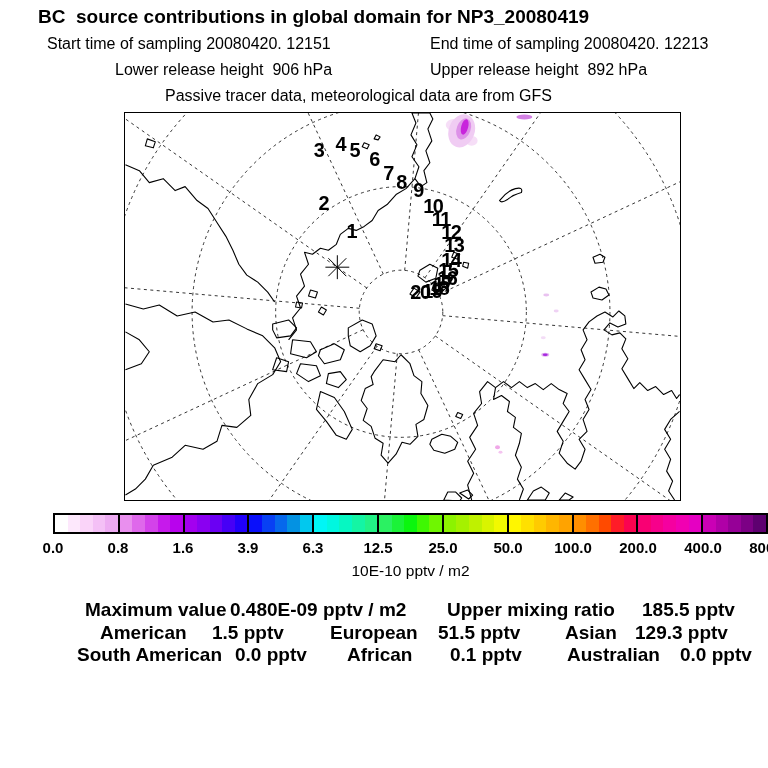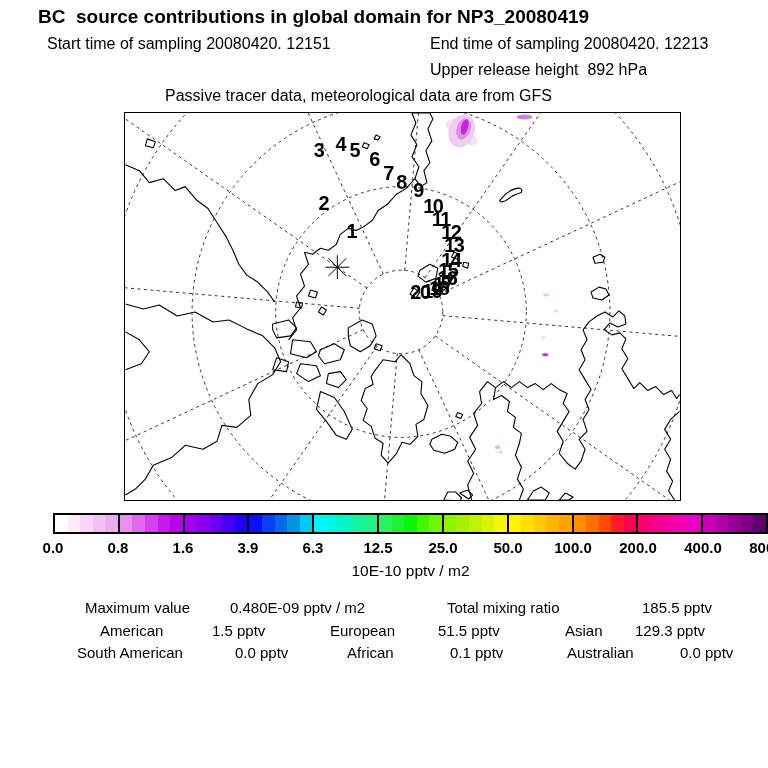--- a/index.html
+++ b/index.html
@@ -15,30 +15,31 @@
             letter-spacing:-1.5px;fill:#000;text-anchor:middle;}
   .cbar{position:absolute;left:33px;top:513px;width:715px;height:21px;
         border:2px solid #000;box-sizing:border-box;display:flex;background:#fff;}
   .cb-seg{flex:1;display:flex;border-left:2px solid #000;}
   .cb-seg:first-child{border-left:none;}
   .cb-cell{flex:1;}
   .cb-ticks{position:absolute;left:0;top:539px;width:638px;height:20px;}
   .cb-tick{position:absolute;transform:translateX(-50%);font-size:15px;font-weight:bold;white-space:nowrap;}
   .cb-unit{position:absolute;left:33px;top:562px;width:715px;text-align:center;
            font-size:15.5px;font-weight:normal;}
-  .stat{position:absolute;font-size:15px;white-space:pre;}
+  .stat{position:absolute;font-size:19px;white-space:pre;font-weight:bold;}
 </style>
 </head>
 <body>
 
 <div class="page">
 
   <div class="abs title" style="left:18px;top:6px;">BC  source contributions in global domain for NP3_20080419</div>
   <div class="abs hline" style="left:27px;top:35px;">Start time of sampling 20080420. 12151</div>
   <div class="abs hline" style="left:410px;top:35px;">End time of sampling 20080420. 12213</div>
+  <div class="abs hline" style="left:95px;top:61px;">Lower release height  906 hPa</div>
   <div class="abs hline" style="left:410px;top:61px;">Upper release height  892 hPa</div>
   <div class="abs hline" style="left:145px;top:87px;">Passive tracer data, meteorological data are from GFS</div>
 
   <div class="map">
     <svg viewBox="0 0 557 389">
 
       <g>
         <ellipse cx="330" cy="12" rx="8" ry="6" fill="#F6DEF7"></ellipse>
         <ellipse cx="348" cy="28" rx="6" ry="5" fill="#F6DEF7"></ellipse>
         <ellipse cx="338" cy="18" rx="13" ry="17" transform="rotate(20 338 18)" fill="#F0CCF3"></ellipse>
@@ -234,21 +235,21 @@
       <span class="cb-tick" style="left: 488px;">50.0</span>
       <span class="cb-tick" style="left: 553px;">100.0</span>
       <span class="cb-tick" style="left: 618px; text-align: center;">200.0</span>
       <span class="cb-tick" style="left: 683px;">400.0</span>
       <span class="cb-tick" style="left: 748px;">800.0</span>
     </div>
   <div class="cb-unit">10E-10 pptv / m2</div>
 
   <span class="stat" style="left:65px;top:599px;">Maximum value</span>
   <span class="stat" style="left:210px;top:599px;">0.480E-09 pptv / m2</span>
-  <span class="stat" style="left:427px;top:599px;">Total mixing ratio</span>
+  <span class="stat" style="left:427px;top:599px;">Upper mixing ratio</span>
   <span class="stat" style="left:622px;top:599px;">185.5 pptv</span>
 
   <span class="stat" style="left:80px;top:622px;">American</span>
   <span class="stat" style="left:192px;top:622px;">1.5 pptv</span>
   <span class="stat" style="left:310px;top:622px;">European</span>
   <span class="stat" style="left:418px;top:622px;">51.5 pptv</span>
   <span class="stat" style="left:545px;top:622px;">Asian</span>
   <span class="stat" style="left:615px;top:622px;">129.3 pptv</span>
 
   <span class="stat" style="left:57px;top:644px;">South American</span>

